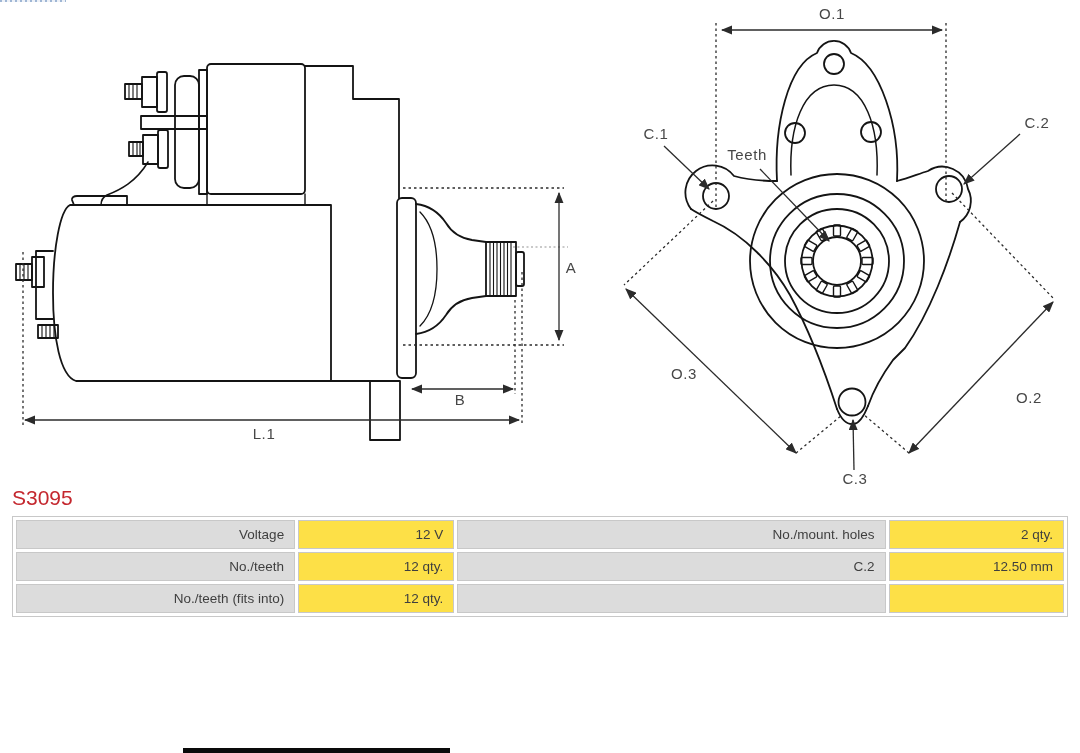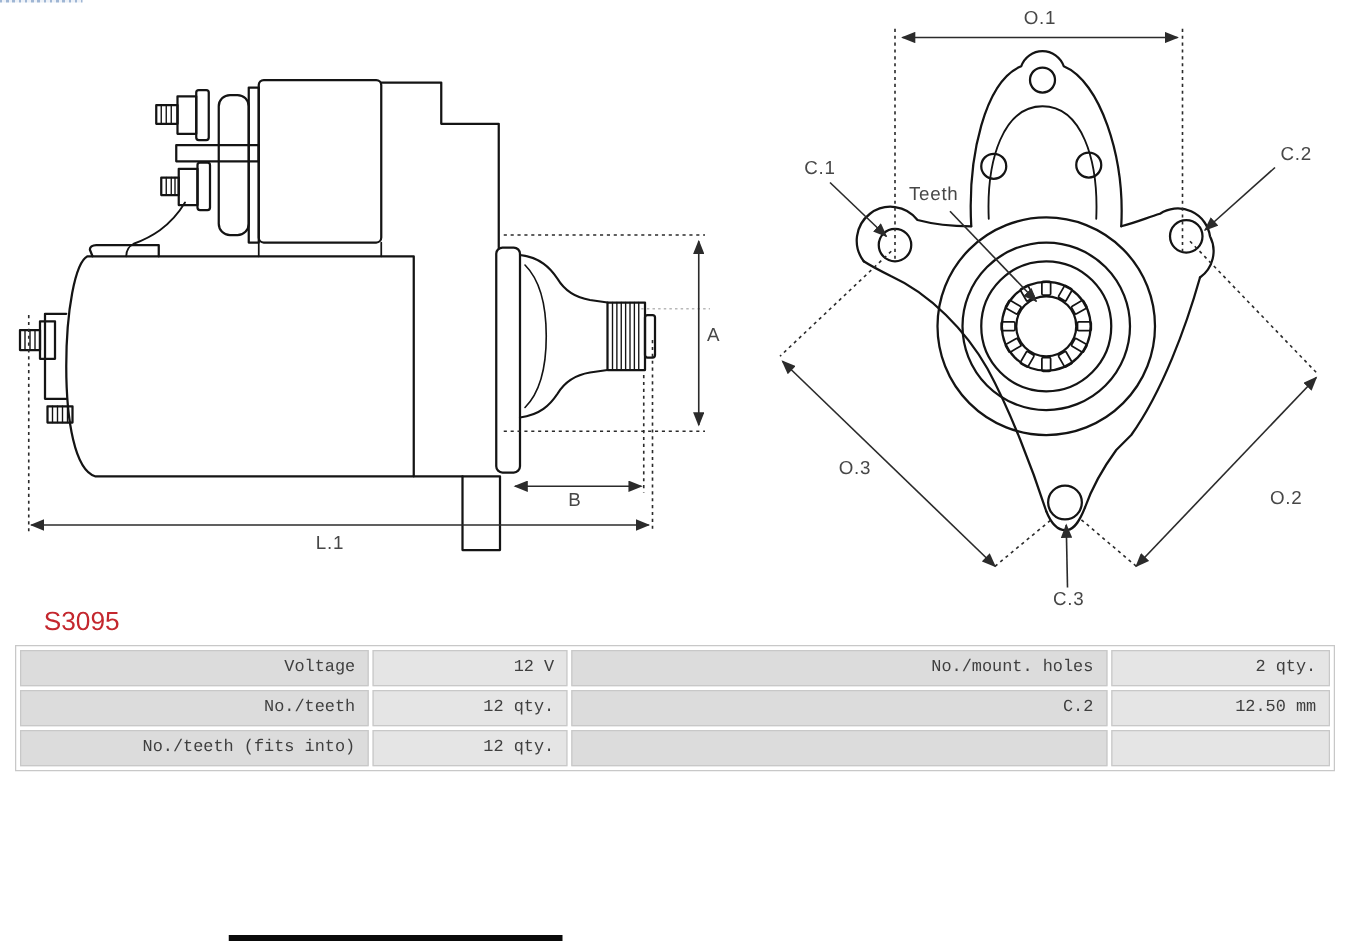--- a/index.html
+++ b/index.html
@@ -15,26 +15,26 @@
   #front-view-svg{position:absolute;left:612px;top:3px;}
   .dimtext{font-size:15px;letter-spacing:.6px;fill:#474747;}
 
   
   #part-number{position:absolute;left:12px;top:486px;font-size:21px;line-height:24px;
     font-weight:400;}
 
   
   #spec-wrap{position:absolute;left:12px;top:516px;width:1056px;}
   table.spec{border-collapse:separate;border-spacing:3px;background:#fff;
-    border:1px solid #c8c8c8;width:1056px;table-layout:fixed;font-family:Liberation Mono, monospace;}
+    border:1px solid #c8c8c8;width:1056px;table-layout:fixed;}
   table.spec td{border:1px solid #c8c8c8;height:27px;padding:0 10px;
     font-size:13.5px;color:#3f3f3f;text-align:right;vertical-align:middle;
     white-space:nowrap;overflow:hidden;}
   td.lbl{background:#dcdcdc;}
-  td.val{background:#e5e5e5;}
+  td.val{background:#fde047;}
   col.c1{width:277px;}col.c2{width:155px;}col.c3{width:425px;}col.c4{width:174px;}
 
   #bottom-black-bar{position:absolute;left:183px;top:748px;width:267px;height:5px;
     background:#0a0a0a;}
 </style>
 </head>
 <body>
 
 <div id="page">
 
@@ -166,21 +166,21 @@
     </g>
     <text class="dimtext" x="220" y="16" text-anchor="middle">O.1</text>
     <text class="dimtext" x="44" y="136" text-anchor="middle">C.1</text>
     <text class="dimtext" x="425" y="125" text-anchor="middle">C.2</text>
     <text class="dimtext" x="135" y="157" text-anchor="middle">Teeth</text>
     <text class="dimtext" x="72" y="376" text-anchor="middle">O.3</text>
     <text class="dimtext" x="417" y="400" text-anchor="middle">O.2</text>
     <text class="dimtext" x="243" y="481" text-anchor="middle">C.3</text>
   </svg>
 
-  <div id="part-number" style="color: rgb(196, 39, 46); margin-left: 23px;">S3095</div>
+  <div id="part-number" style="color: rgb(196, 39, 46);">S3095</div>
 
   <div id="spec-wrap">
     <table class="spec">
       <colgroup>
           <col class="c1">
           <col class="c2">
           <col class="c3">
           <col class="c4">
         </colgroup>
       <tbody id="spec-body">

